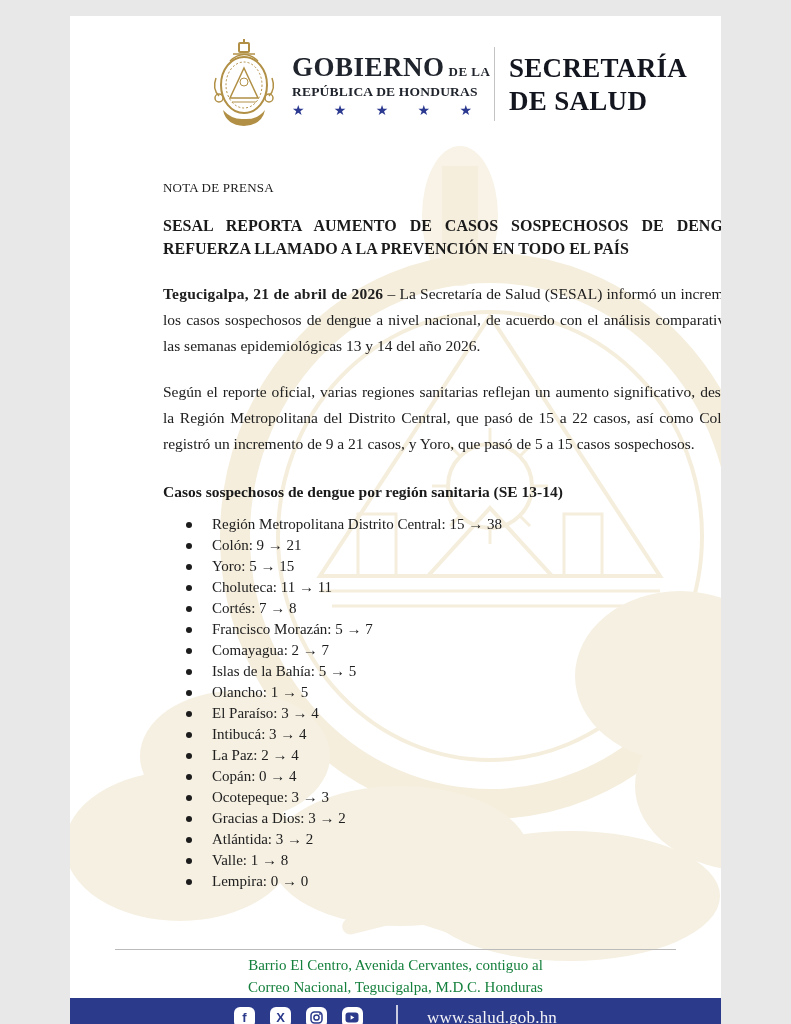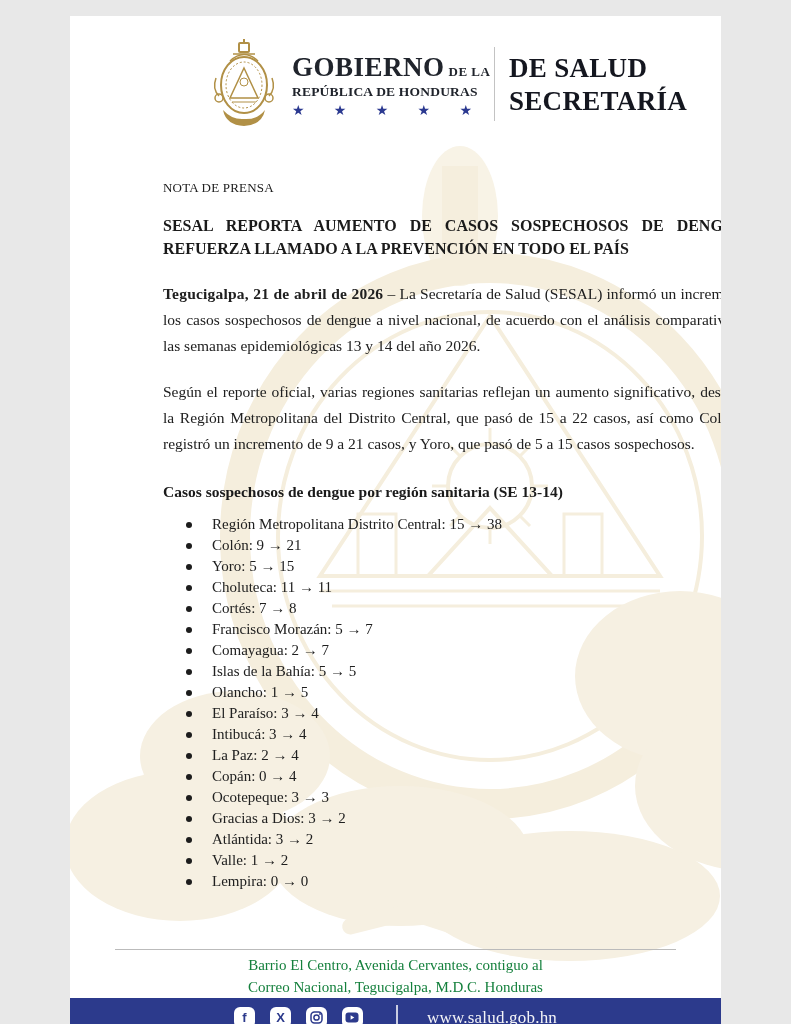--- a/index.html
+++ b/index.html
@@ -123,22 +123,22 @@
           <span class="star" style="color: rgb(43, 57, 144);">★</span>
           <span class="star" style="color: rgb(43, 57, 144);">★</span>
           <span class="star" style="color: rgb(43, 57, 144);">★</span>
           <span class="star" style="color: rgb(43, 57, 144);">★</span>
         </div>
     </div>
 
     <div class="hdr-divider"></div>
 
     <div class="dept">
+      <div>SECRETARÍA</div>
       <div>DE SALUD</div>
-      <div>SECRETARÍA</div>
     </div>
   </header>
 
   <main class="content">
     <div class="kicker">NOTA DE PRENSA</div>
 
     <h1 class="headline">SESAL REPORTA AUMENTO DE CASOS SOSPECHOSOS DE DENGUE Y REFUERZA LLAMADO A LA PREVENCIÓN EN TODO EL PAÍS</h1>
 
     <p class="para"><b>Tegucigalpa, 21 de abril de 2026</b><span> – La Secretaría de Salud (SESAL) informó un incremento en los casos sospechosos de dengue a nivel nacional, de acuerdo con el análisis comparativo entre las semanas epidemiológicas 13 y 14 del año 2026.</span></p>
 
@@ -156,21 +156,21 @@
         <li>Comayagua: 2 → 7</li>
         <li>Islas de la Bahía: 5 → 5</li>
         <li>Olancho: 1 → 5</li>
         <li>El Paraíso: 3 → 4</li>
         <li>Intibucá: 3 → 4</li>
         <li>La Paz: 2 → 4</li>
         <li>Copán: 0 → 4</li>
         <li>Ocotepeque: 3 → 3</li>
         <li>Gracias a Dios: 3 → 2</li>
         <li>Atlántida: 3 → 2</li>
-        <li>Valle: 1 → 2</li>
+        <li>Valle: 1 → 8</li>
         <li>Lempira: 0 → 0</li>
       </ul>
   </main>
 
   <div class="footer-rule"></div>
 
   <div class="address">
     <div>Barrio El Centro, Avenida Cervantes, contiguo al</div>
     <div>Correo Nacional, Tegucigalpa, M.D.C. Honduras</div>
   </div>

